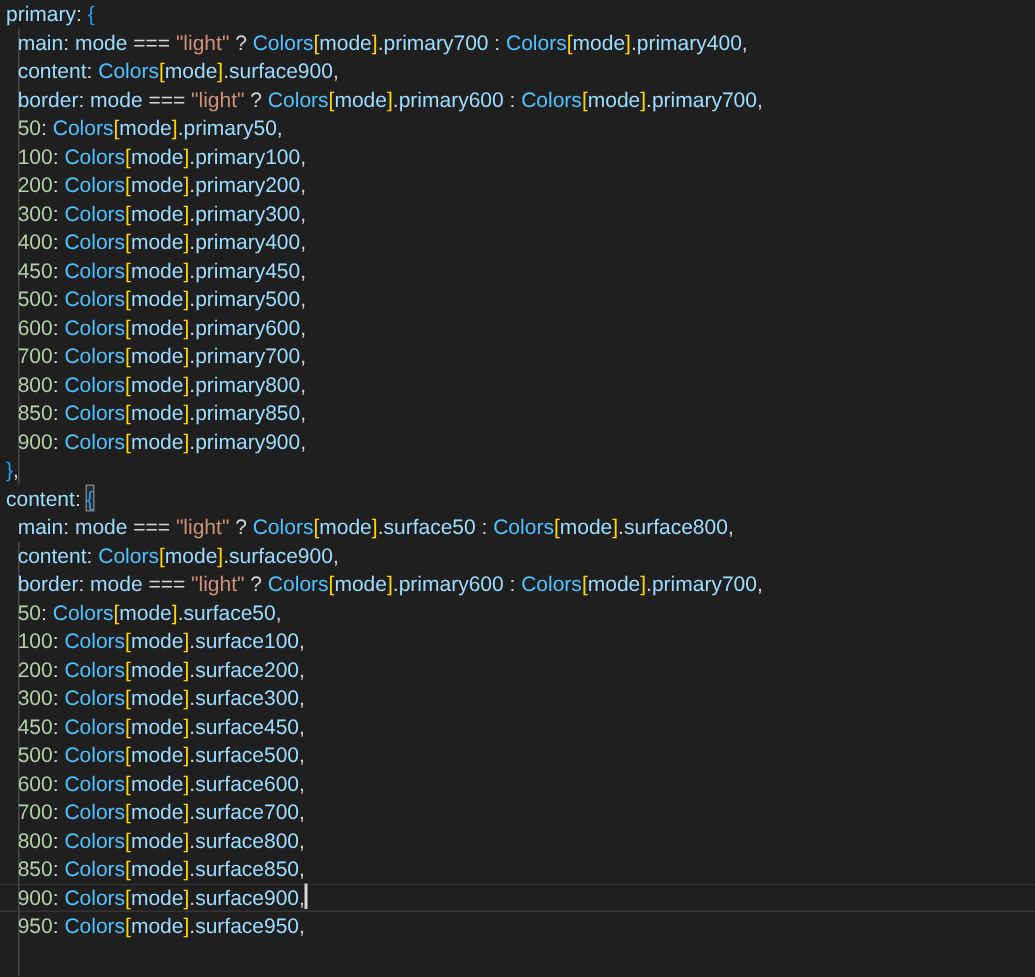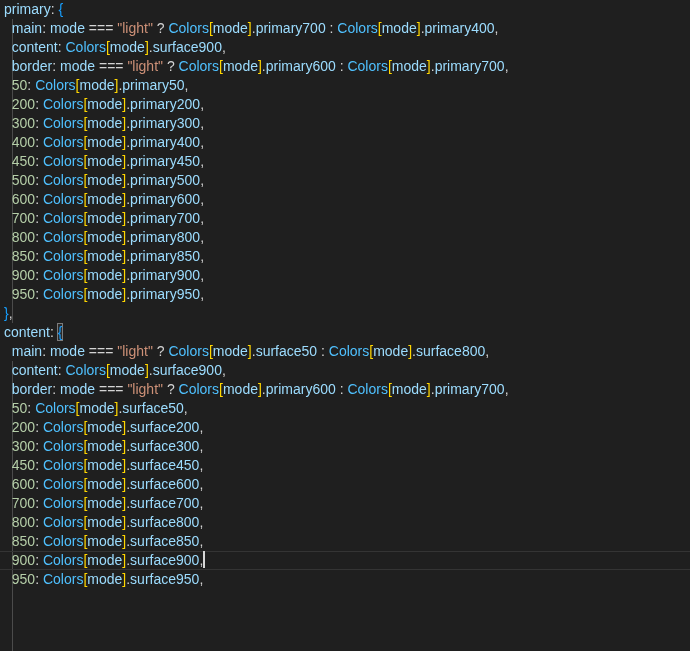--- a/index.html
+++ b/index.html
@@ -57,40 +57,42 @@
 
 <div id="editor">
   <div class="indent-guide" id="guide-1"></div>
   <div class="indent-guide" id="guide-2"></div>
   <div id="code-area">
       <div class="line"><span class="t-prop">primary</span><span class="t-op">: </span><span class="t-brace">{</span></div>
       <div class="line"><span class="t-ws">  </span><span class="t-prop">main</span><span class="t-op">: </span><span class="t-prop">mode</span><span class="t-op"> === </span><span class="t-str">"light"</span><span class="t-op"> ? </span><span class="t-cls">Colors</span><span class="t-brkt">[</span><span class="t-prop">mode</span><span class="t-brkt">]</span><span class="t-op">.</span><span class="t-prop">primary700</span><span class="t-op"> : </span><span class="t-cls">Colors</span><span class="t-brkt">[</span><span class="t-prop">mode</span><span class="t-brkt">]</span><span class="t-op">.</span><span class="t-prop">primary400</span><span class="t-op">,</span></div>
       <div class="line"><span class="t-ws">  </span><span class="t-prop">content</span><span class="t-op">: </span><span class="t-cls">Colors</span><span class="t-brkt">[</span><span class="t-prop">mode</span><span class="t-brkt">]</span><span class="t-op">.</span><span class="t-prop">surface900</span><span class="t-op">,</span></div>
       <div class="line"><span class="t-ws">  </span><span class="t-prop">border</span><span class="t-op">: </span><span class="t-prop">mode</span><span class="t-op"> === </span><span class="t-str">"light"</span><span class="t-op"> ? </span><span class="t-cls">Colors</span><span class="t-brkt">[</span><span class="t-prop">mode</span><span class="t-brkt">]</span><span class="t-op">.</span><span class="t-prop">primary600</span><span class="t-op"> : </span><span class="t-cls">Colors</span><span class="t-brkt">[</span><span class="t-prop">mode</span><span class="t-brkt">]</span><span class="t-op">.</span><span class="t-prop">primary700</span><span class="t-op">,</span></div>
       <div class="line"><span class="t-ws">  </span><span class="t-num">50</span><span class="t-op">: </span><span class="t-cls">Colors</span><span class="t-brkt">[</span><span class="t-prop">mode</span><span class="t-brkt">]</span><span class="t-op">.</span><span class="t-prop">primary50</span><span class="t-op">,</span></div>
+      <div class="line"><span class="t-ws">  </span><span class="t-num">100</span><span class="t-op">: </span><span class="t-cls">Colors</span><span class="t-brkt">[</span><span class="t-prop">mode</span><span class="t-brkt">]</span><span class="t-op">.</span><span class="t-prop">primary100</span><span class="t-op">,</span></div>
       <div class="line"><span class="t-ws">  </span><span class="t-num">200</span><span class="t-op">: </span><span class="t-cls">Colors</span><span class="t-brkt">[</span><span class="t-prop">mode</span><span class="t-brkt">]</span><span class="t-op">.</span><span class="t-prop">primary200</span><span class="t-op">,</span></div>
       <div class="line"><span class="t-ws">  </span><span class="t-num">300</span><span class="t-op">: </span><span class="t-cls">Colors</span><span class="t-brkt">[</span><span class="t-prop">mode</span><span class="t-brkt">]</span><span class="t-op">.</span><span class="t-prop">primary300</span><span class="t-op">,</span></div>
       <div class="line"><span class="t-ws">  </span><span class="t-num">400</span><span class="t-op">: </span><span class="t-cls">Colors</span><span class="t-brkt">[</span><span class="t-prop">mode</span><span class="t-brkt">]</span><span class="t-op">.</span><span class="t-prop">primary400</span><span class="t-op">,</span></div>
       <div class="line"><span class="t-ws">  </span><span class="t-num">450</span><span class="t-op">: </span><span class="t-cls">Colors</span><span class="t-brkt">[</span><span class="t-prop">mode</span><span class="t-brkt">]</span><span class="t-op">.</span><span class="t-prop">primary450</span><span class="t-op">,</span></div>
       <div class="line"><span class="t-ws">  </span><span class="t-num">500</span><span class="t-op">: </span><span class="t-cls">Colors</span><span class="t-brkt">[</span><span class="t-prop">mode</span><span class="t-brkt">]</span><span class="t-op">.</span><span class="t-prop">primary500</span><span class="t-op">,</span></div>
       <div class="line"><span class="t-ws">  </span><span class="t-num">600</span><span class="t-op">: </span><span class="t-cls">Colors</span><span class="t-brkt">[</span><span class="t-prop">mode</span><span class="t-brkt">]</span><span class="t-op">.</span><span class="t-prop">primary600</span><span class="t-op">,</span></div>
       <div class="line"><span class="t-ws">  </span><span class="t-num">700</span><span class="t-op">: </span><span class="t-cls">Colors</span><span class="t-brkt">[</span><span class="t-prop">mode</span><span class="t-brkt">]</span><span class="t-op">.</span><span class="t-prop">primary700</span><span class="t-op">,</span></div>
       <div class="line"><span class="t-ws">  </span><span class="t-num">800</span><span class="t-op">: </span><span class="t-cls">Colors</span><span class="t-brkt">[</span><span class="t-prop">mode</span><span class="t-brkt">]</span><span class="t-op">.</span><span class="t-prop">primary800</span><span class="t-op">,</span></div>
       <div class="line"><span class="t-ws">  </span><span class="t-num">850</span><span class="t-op">: </span><span class="t-cls">Colors</span><span class="t-brkt">[</span><span class="t-prop">mode</span><span class="t-brkt">]</span><span class="t-op">.</span><span class="t-prop">primary850</span><span class="t-op">,</span></div>
       <div class="line"><span class="t-ws">  </span><span class="t-num">900</span><span class="t-op">: </span><span class="t-cls">Colors</span><span class="t-brkt">[</span><span class="t-prop">mode</span><span class="t-brkt">]</span><span class="t-op">.</span><span class="t-prop">primary900</span><span class="t-op">,</span></div>
-      <div class="line"><span class="t-ws">  </span><span class="t-num">950</span><span class="t-op">: </span><span class="t-cls">Colors</span><span class="t-brkt">[</span><span class="t-prop">mode</span><span class="t-brkt">]</span><span class="t-op">.</span><span class="t-prop">primary950</span><span class="t-op">,</span></div>
       <div class="line"><span class="t-brace">}</span><span class="t-op">,</span></div>
       <div class="line"><span class="t-prop">content</span><span class="t-op">: </span><span class="t-bracematch">{</span></div>
       <div class="line"><span class="t-ws">  </span><span class="t-prop">main</span><span class="t-op">: </span><span class="t-prop">mode</span><span class="t-op"> === </span><span class="t-str">"light"</span><span class="t-op"> ? </span><span class="t-cls">Colors</span><span class="t-brkt">[</span><span class="t-prop">mode</span><span class="t-brkt">]</span><span class="t-op">.</span><span class="t-prop">surface50</span><span class="t-op"> : </span><span class="t-cls">Colors</span><span class="t-brkt">[</span><span class="t-prop">mode</span><span class="t-brkt">]</span><span class="t-op">.</span><span class="t-prop">surface800</span><span class="t-op">,</span></div>
       <div class="line"><span class="t-ws">  </span><span class="t-prop">content</span><span class="t-op">: </span><span class="t-cls">Colors</span><span class="t-brkt">[</span><span class="t-prop">mode</span><span class="t-brkt">]</span><span class="t-op">.</span><span class="t-prop">surface900</span><span class="t-op">,</span></div>
       <div class="line"><span class="t-ws">  </span><span class="t-prop">border</span><span class="t-op">: </span><span class="t-prop">mode</span><span class="t-op"> === </span><span class="t-str">"light"</span><span class="t-op"> ? </span><span class="t-cls">Colors</span><span class="t-brkt">[</span><span class="t-prop">mode</span><span class="t-brkt">]</span><span class="t-op">.</span><span class="t-prop">primary600</span><span class="t-op"> : </span><span class="t-cls">Colors</span><span class="t-brkt">[</span><span class="t-prop">mode</span><span class="t-brkt">]</span><span class="t-op">.</span><span class="t-prop">primary700</span><span class="t-op">,</span></div>
       <div class="line"><span class="t-ws">  </span><span class="t-num">50</span><span class="t-op">: </span><span class="t-cls">Colors</span><span class="t-brkt">[</span><span class="t-prop">mode</span><span class="t-brkt">]</span><span class="t-op">.</span><span class="t-prop">surface50</span><span class="t-op">,</span></div>
+      <div class="line"><span class="t-ws">  </span><span class="t-num">100</span><span class="t-op">: </span><span class="t-cls">Colors</span><span class="t-brkt">[</span><span class="t-prop">mode</span><span class="t-brkt">]</span><span class="t-op">.</span><span class="t-prop">surface100</span><span class="t-op">,</span></div>
       <div class="line"><span class="t-ws">  </span><span class="t-num">200</span><span class="t-op">: </span><span class="t-cls">Colors</span><span class="t-brkt">[</span><span class="t-prop">mode</span><span class="t-brkt">]</span><span class="t-op">.</span><span class="t-prop">surface200</span><span class="t-op">,</span></div>
       <div class="line"><span class="t-ws">  </span><span class="t-num">300</span><span class="t-op">: </span><span class="t-cls">Colors</span><span class="t-brkt">[</span><span class="t-prop">mode</span><span class="t-brkt">]</span><span class="t-op">.</span><span class="t-prop">surface300</span><span class="t-op">,</span></div>
       <div class="line"><span class="t-ws">  </span><span class="t-num">450</span><span class="t-op">: </span><span class="t-cls">Colors</span><span class="t-brkt">[</span><span class="t-prop">mode</span><span class="t-brkt">]</span><span class="t-op">.</span><span class="t-prop">surface450</span><span class="t-op">,</span></div>
+      <div class="line"><span class="t-ws">  </span><span class="t-num">500</span><span class="t-op">: </span><span class="t-cls">Colors</span><span class="t-brkt">[</span><span class="t-prop">mode</span><span class="t-brkt">]</span><span class="t-op">.</span><span class="t-prop">surface500</span><span class="t-op">,</span></div>
       <div class="line"><span class="t-ws">  </span><span class="t-num">600</span><span class="t-op">: </span><span class="t-cls">Colors</span><span class="t-brkt">[</span><span class="t-prop">mode</span><span class="t-brkt">]</span><span class="t-op">.</span><span class="t-prop">surface600</span><span class="t-op">,</span></div>
       <div class="line"><span class="t-ws">  </span><span class="t-num">700</span><span class="t-op">: </span><span class="t-cls">Colors</span><span class="t-brkt">[</span><span class="t-prop">mode</span><span class="t-brkt">]</span><span class="t-op">.</span><span class="t-prop">surface700</span><span class="t-op">,</span></div>
       <div class="line"><span class="t-ws">  </span><span class="t-num">800</span><span class="t-op">: </span><span class="t-cls">Colors</span><span class="t-brkt">[</span><span class="t-prop">mode</span><span class="t-brkt">]</span><span class="t-op">.</span><span class="t-prop">surface800</span><span class="t-op">,</span></div>
       <div class="line"><span class="t-ws">  </span><span class="t-num">850</span><span class="t-op">: </span><span class="t-cls">Colors</span><span class="t-brkt">[</span><span class="t-prop">mode</span><span class="t-brkt">]</span><span class="t-op">.</span><span class="t-prop">surface850</span><span class="t-op">,</span></div>
       <div class="line current"><span class="t-ws">  </span><span class="t-num">900</span><span class="t-op">: </span><span class="t-cls">Colors</span><span class="t-brkt">[</span><span class="t-prop">mode</span><span class="t-brkt">]</span><span class="t-op">.</span><span class="t-prop">surface900</span><span class="t-op">,</span><span class="cursor"></span></div>
       <div class="line"><span class="t-ws">  </span><span class="t-num">950</span><span class="t-op">: </span><span class="t-cls">Colors</span><span class="t-brkt">[</span><span class="t-prop">mode</span><span class="t-brkt">]</span><span class="t-op">.</span><span class="t-prop">surface950</span><span class="t-op">,</span></div>
     </div>
 </div>
 
 </body></html>

